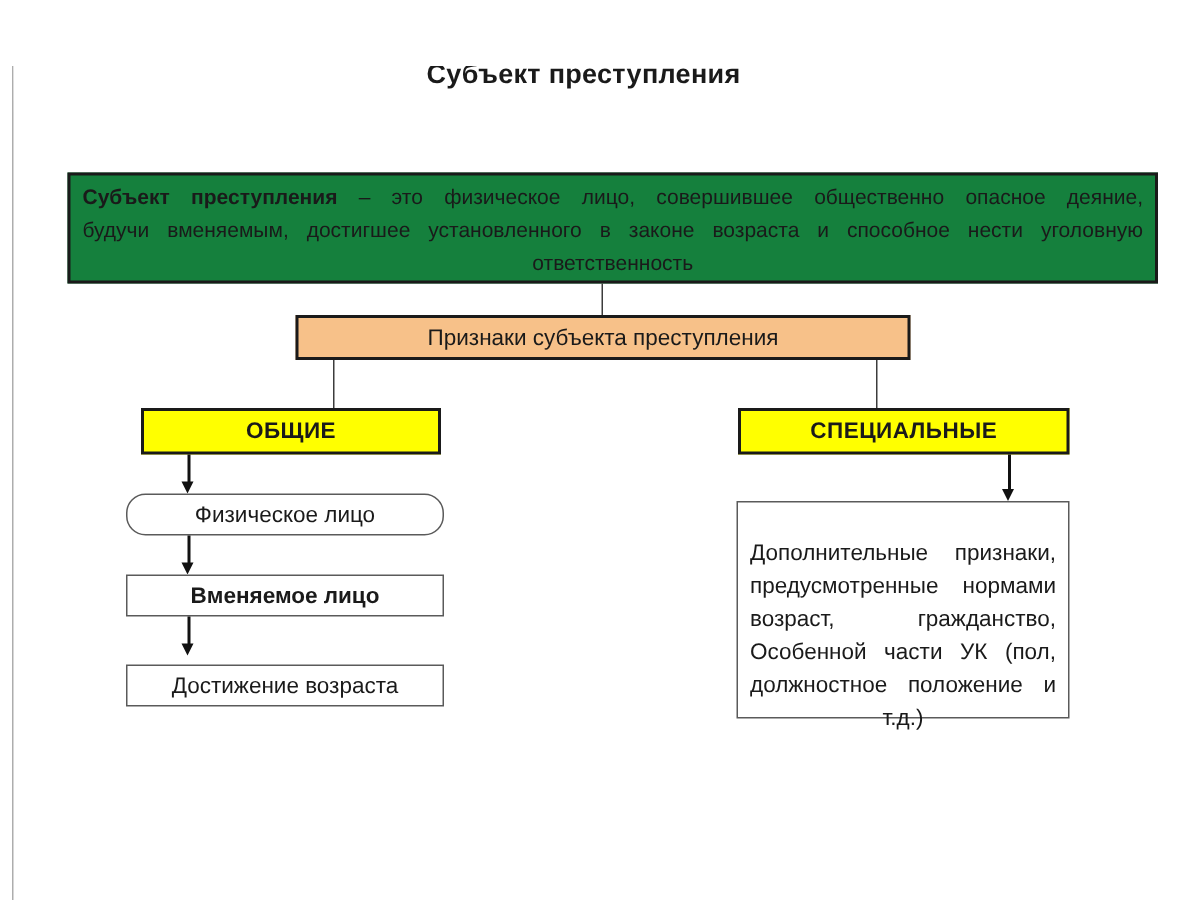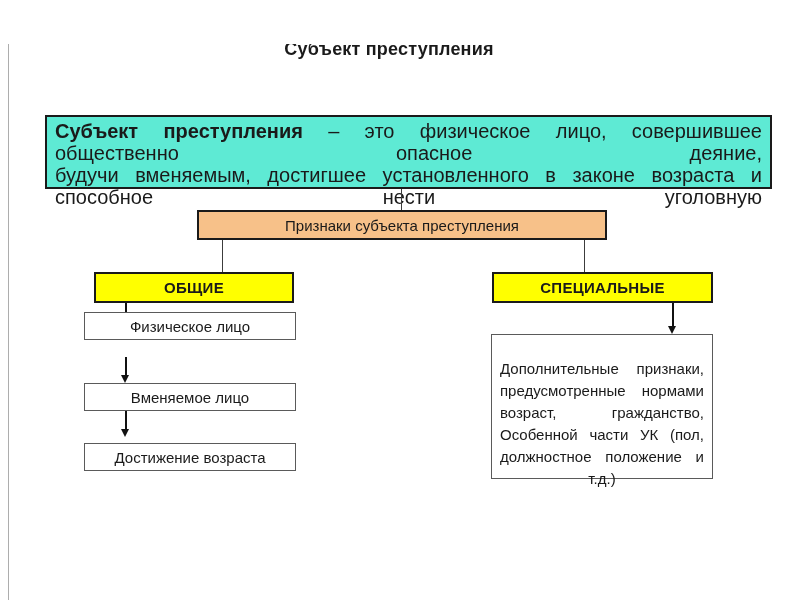--- a/index.html
+++ b/index.html
@@ -11,22 +11,22 @@
     position:absolute;left:8px;top:-20px;width:810px;height:616px;
     border-left:1px solid #adadad;border-bottom:3px solid #3b3b45;
     border-bottom-left-radius:18px;background:transparent;
   }
   .title{
     position:absolute;left:0;right:0;top:-5px;text-align:center;
     font-size:18px;font-weight:bold;line-height:20px;letter-spacing:.2px;
   }
   .defbox{
     position:absolute;left:45px;top:71px;width:727px;height:74px;
-    box-sizing:border-box;border:2px solid #1a1a1a;background:#5eead4;
-    padding:3px 8px;font-size:20px;line-height:22px;
+    box-sizing:border-box;border:2px solid #1a1a1a;background:#15803d;
+    padding:3px 8px;font-size:14px;line-height:22px;
   }
   .jline{text-align:justify;text-align-last:justify;white-space:normal;}
   .lline{text-align:center;}
   .vline{position:absolute;width:1px;background:#3c3c3c;}
   .ashaft{position:absolute;width:2px;background:#111;}
   .ahead{
     position:absolute;width:0;height:0;
     border-left:4.5px solid transparent;border-right:4.5px solid transparent;
     border-top:8px solid #111;
   }
@@ -83,28 +83,28 @@
   <div class="catbox cat-general">
     <span>ОБЩИЕ</span>
   </div>
   <div class="catbox cat-special">
     <span>СПЕЦИАЛЬНЫЕ</span>
   </div>
 
   <div class="ashaft" style="left:125px;top:259px;height:19px;"></div>
   <div class="ahead" style="left:121px;top:277px;"></div>
 
-  <div class="itembox" style="top:268px;">
+  <div class="itembox" style="top:285px;border-radius:13px;">
     <span>Физическое лицо</span>
   </div>
 
   <div class="ashaft" style="left:125px;top:313px;height:19px;"></div>
   <div class="ahead" style="left:121px;top:331px;"></div>
 
-  <div class="itembox" style="top:339px;">
+  <div class="itembox" style="top:339px;font-weight:bold;">
     <span>Вменяемое лицо</span>
   </div>
 
   <div class="ashaft" style="left:125px;top:367px;height:19px;"></div>
   <div class="ahead" style="left:121px;top:385px;"></div>
 
   <div class="itembox" style="top:399px;">
     <span>Достижение возраста</span>
   </div>
 

